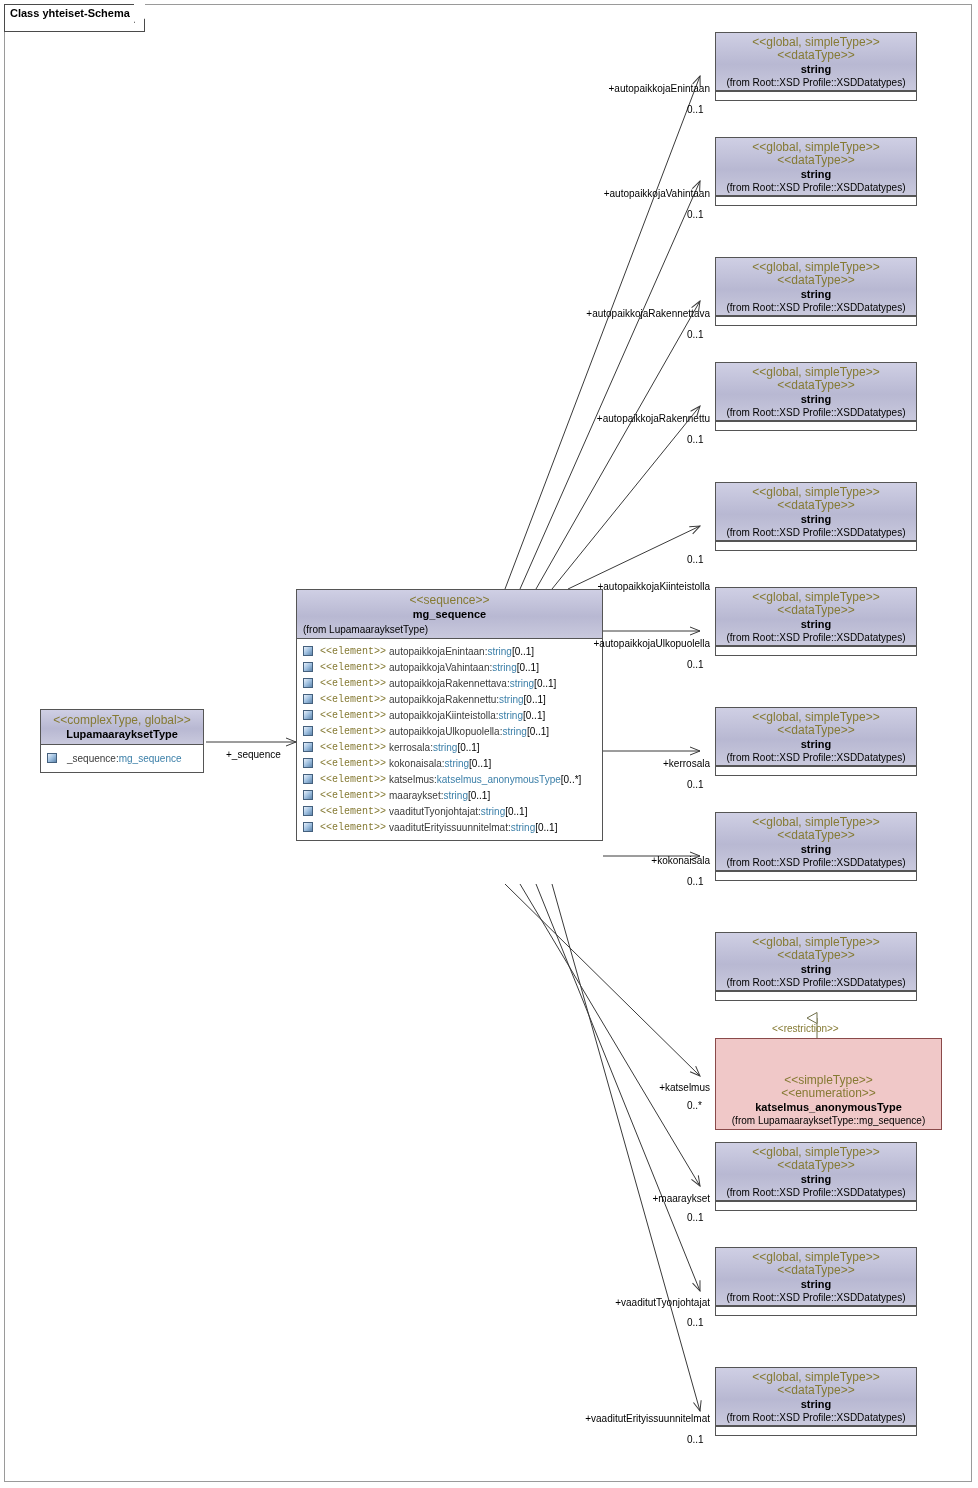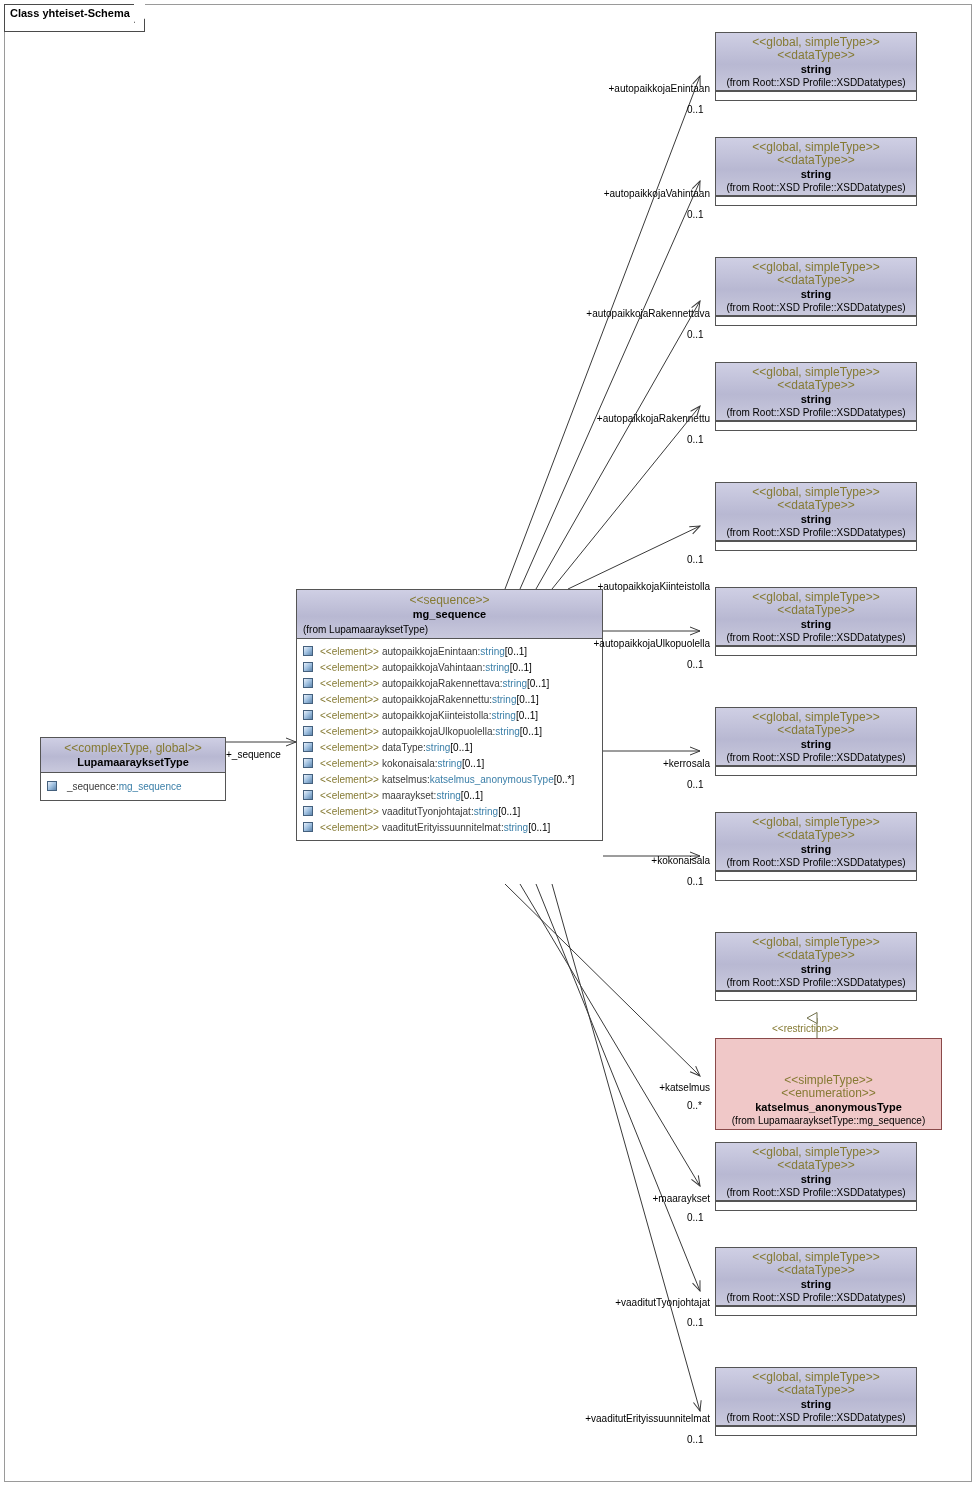--- a/index.html
+++ b/index.html
@@ -120,21 +120,21 @@
     border-top: 1px solid #555;
     background: #fff;
   }
 
   
   .dtbox { width: 202px; }
   .dtbox .head { padding: 3px 3px 1px 3px; }
   .dtbox .fromtxt { text-align: center; }
 
   
-  #node-complextype { left: 40px; top: 709px; width: 186px; margin-top: 28px; }
+  #node-complextype { left: 40px; top: 709px; width: 164px; }
   #node-complextype .head { padding: 4px 4px 3px 4px; }
   #node-complextype .attrs { padding: 5px 4px 6px 6px; background: #fff; }
 
   
   #node-sequence { left: 296px; top: 589px; width: 307px; }
   #node-sequence .head { padding: 4px 4px 2px 4px; }
   #node-sequence .head .fromtxt { text-align: left; padding-left: 2px; margin-top: 2px; }
   #node-sequence .attrs { padding: 4px 2px 5px 6px; background: #fff; }
 
   .attrow {
@@ -147,21 +147,21 @@
   }
   .elemicon {
     width: 10px;
     height: 10px;
     margin-right: 7px;
     flex: 0 0 auto;
     background: linear-gradient(135deg, #e8f0fa 0%, #9fc0e0 50%, #5f86ad 100%);
     border: 1px solid #44607d;
     box-sizing: border-box;
   }
-  .attrow .st { color: #857a33; }
+  .attrow .st { color: #857a33; font-family: Liberation Mono, monospace; }
   .attrow .nm { color: #3a3a3a; margin-left: 3px; }
   .attrow .ty { color: #3b7fa8; }
   .attrow .mu { color: #000; }
 
   
   .edgelabel {
     position: absolute;
     font-size: 10px;
     color: #000;
     line-height: 12px;
@@ -293,21 +293,21 @@
         <div class="attrow">
           <span class="elemicon"></span>
           <span class="st">&lt;&lt;element&gt;&gt;</span>
           <span class="nm">autopaikkojaUlkopuolella:</span>
           <span class="ty">string</span>
           <span class="mu">[0..1]</span>
         </div>
         <div class="attrow">
           <span class="elemicon"></span>
           <span class="st">&lt;&lt;element&gt;&gt;</span>
-          <span class="nm">dataType:</span>
+          <span class="nm">kerrosala:</span>
           <span class="ty">string</span>
           <span class="mu">[0..1]</span>
         </div>
         <div class="attrow">
           <span class="elemicon"></span>
           <span class="st">&lt;&lt;element&gt;&gt;</span>
           <span class="nm">kokonaisala:</span>
           <span class="ty">string</span>
           <span class="mu">[0..1]</span>
         </div>

